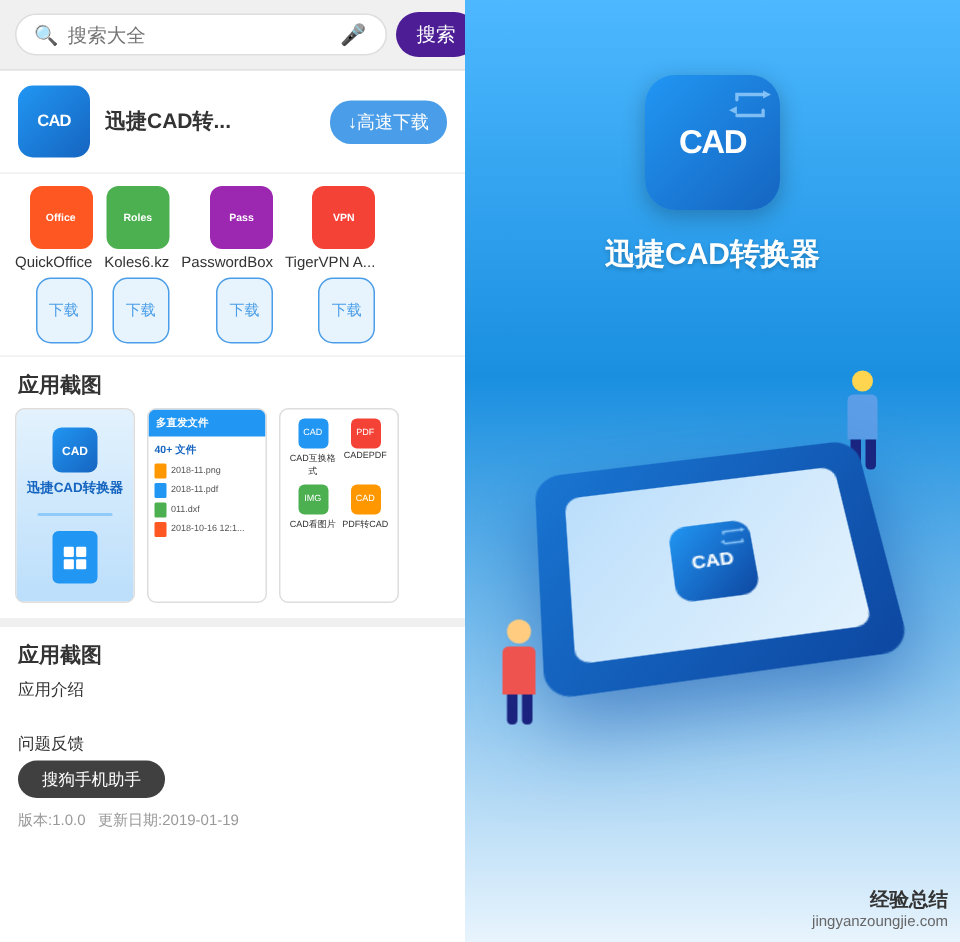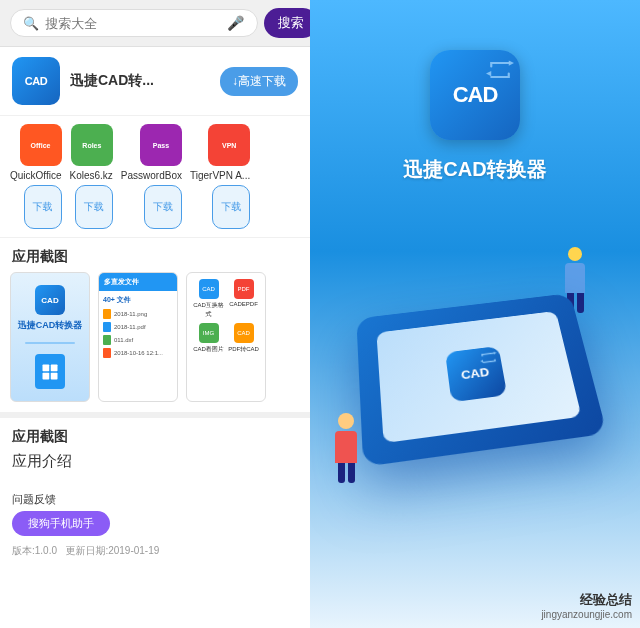--- a/index.html
+++ b/index.html
@@ -258,21 +258,21 @@
 
     
     .app-desc-section {
       padding: 10px 12px;
       border-top: 6px solid #f0f0f0;
     }
     .app-desc-section .section-title {
       padding: 0 0 6px;
     }
     .desc-subtitle {
-      font-size: 15px;
+      font-size: 11px;
       color: #333;
       margin-bottom: 21px;
     }
     .desc-text {
       font-size: 11px;
       color: #666;
       line-height: 1.5;
     }
     .expand-link {
       color: #4a9de8;
@@ -282,21 +282,21 @@
     .feedback-section {
       margin-top: 8px;
     }
     .feedback-label {
       font-size: 11px;
       color: #333;
       margin-bottom: 4px;
       font-family: Liberation Serif, serif;
     }
     .feedback-btn {
-      background: #8b5cf6;
+      background: #404040;
       color: #fff;
       border: none;
       border-radius: 14px;
       padding: 5px 16px;
       font-size: 11px;
       cursor: pointer;
     }
     .version-info {
       font-size: 10px;
       color: #999;

